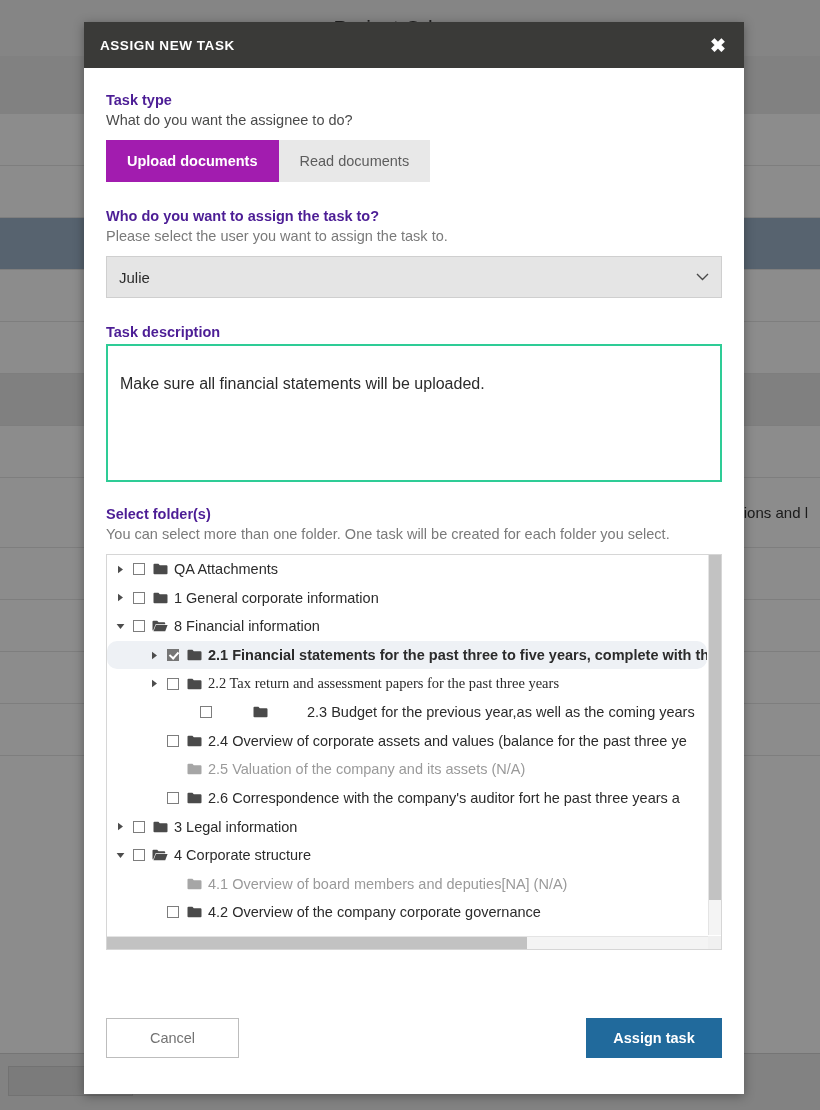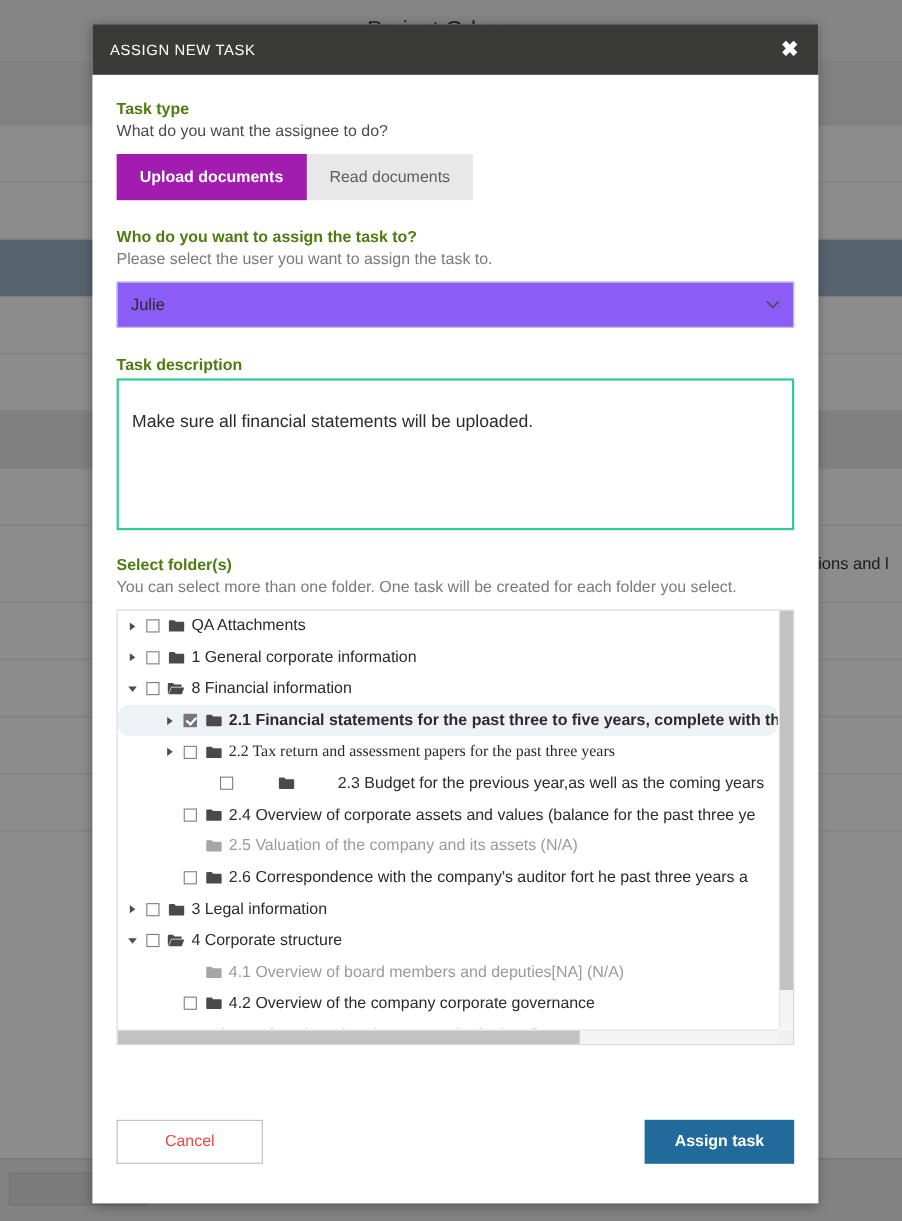--- a/index.html
+++ b/index.html
@@ -112,21 +112,21 @@
     display: flex;
     align-items: center;
     justify-content: space-between;
     padding: 0 16px 0 16px;
     flex: none;
     box-sizing: border-box;
   }
   #modal-title {
     color: #ffffff;
     font-size: 13.5px;
-    font-weight: normal;
+    font-weight: bold;
     letter-spacing: 0.55px;
     text-transform: uppercase;
   }
   #modal-close {
     color: #ffffff;
     font-size: 19px;
     font-weight: bold;
     cursor: pointer;
     line-height: 1;
     padding: 2px 2px;
@@ -137,21 +137,21 @@
   #modal-body {
     flex: 1 1 auto;
     padding: 24px 22px 0 22px;
     box-sizing: border-box;
     overflow: hidden;
   }
 
   .field-label {
     font-size: 14.5px;
     font-weight: bold;
-    color: #4d7c0f;
+    color: #4c1d95;
     margin: 0 0 4px 0;
   }
   .field-sub {
     font-size: 14.5px;
     color: #4b4b4b;
     margin: 0 0 12px 0;
   }
   .field-sub.muted { color: #7a7a7a; }
 
   
@@ -183,21 +183,21 @@
 
   
   #assignee-select-wrap {
     position: relative;
     margin-bottom: 26px;
   }
   #assignee-select {
     width: 100%;
     height: 42px;
     border: 1px solid #cfcfcf;
-    background: #8b5cf6;
+    background: #e5e5e5;
     font-size: 15px;
     color: #2b2b2b;
     padding: 0 34px 0 12px;
     box-sizing: border-box;
     font-family: "Liberation Sans", sans-serif;
     display: flex;
     align-items: center;
     cursor: pointer;
   }
   #assignee-chevron {
@@ -364,21 +364,21 @@
     display: flex;
     align-items: flex-start;
     justify-content: space-between;
   }
   #cancel-button {
     width: 133px;
     height: 40px;
     background: #ffffff;
     border: 1px solid #bdbdbd;
     font-size: 14.5px;
-    color: #ef4444;
+    color: #737373;
     cursor: pointer;
     font-family: "Liberation Sans", sans-serif;
   }
   #assign-button {
     min-width: 136px;
     height: 40px;
     padding: 0 18px;
     background: #216a9c;
     border: none;
     color: #ffffff;

